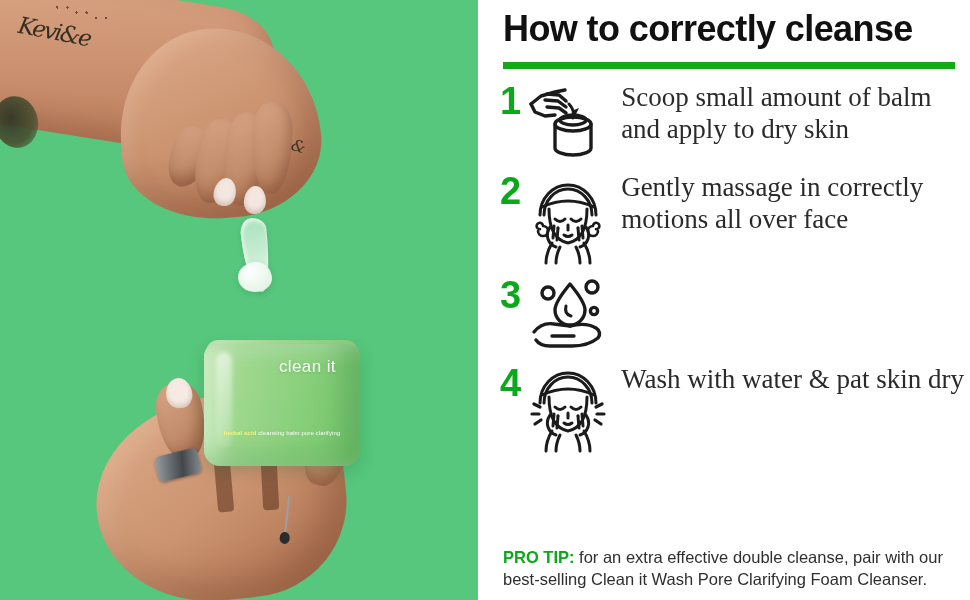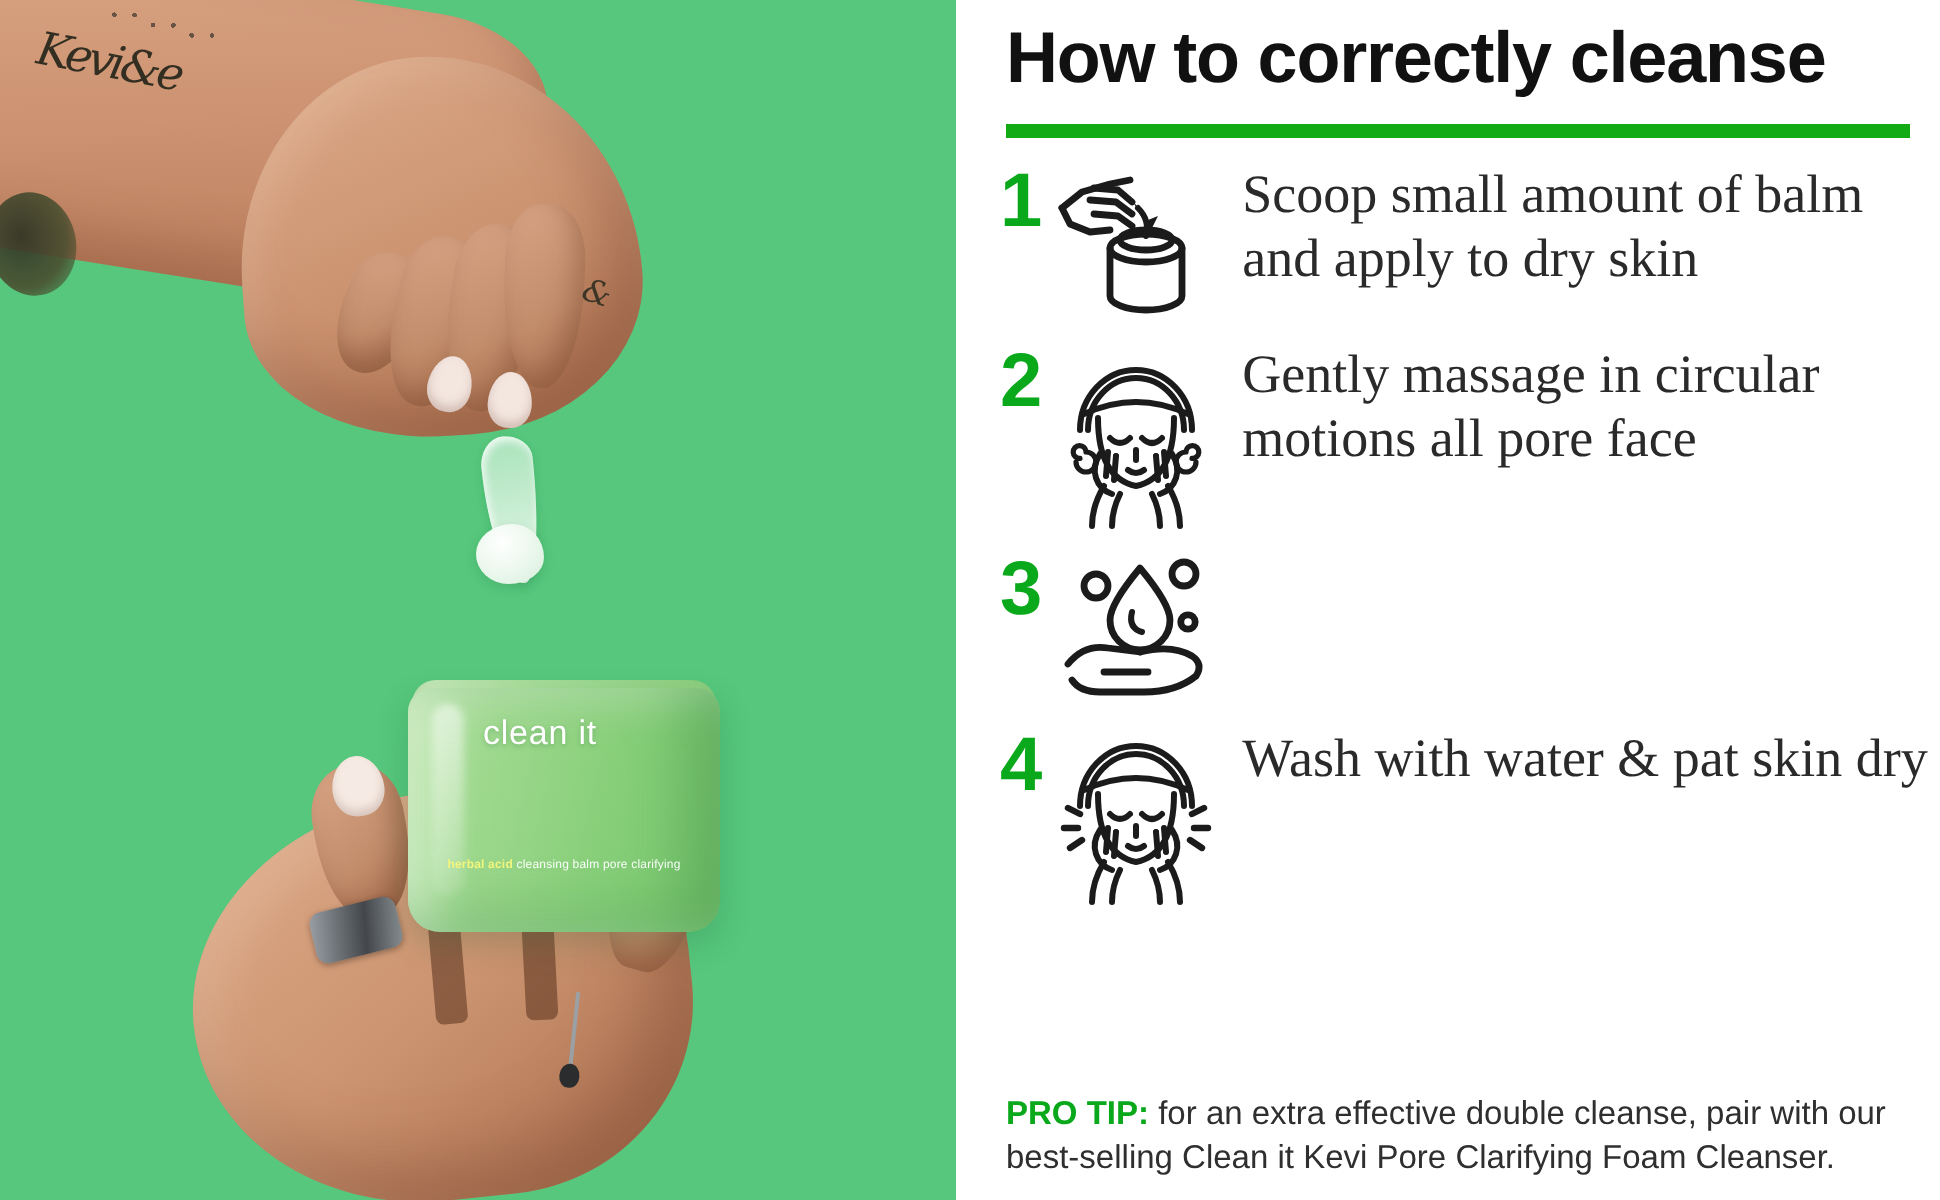--- a/index.html
+++ b/index.html
@@ -180,21 +180,21 @@
     height: 96px;
     border-radius: 8px;
     background: linear-gradient(180deg, rgba(255,255,255,.55), rgba(255,255,255,.12));
     filter: blur(2px);
   }
   .jar-text {
     position: absolute;
     left: 204px;
     top: 358px;
     width: 132px;
-    text-align: center;
+    text-align: right;
     color: #ffffff;
     line-height: 1;
     text-shadow: 0 1px 2px rgba(60,130,70,.35);
   }
   .jar-line1 {
     font-family: "Liberation Sans", sans-serif;
     font-size: 17px;
     letter-spacing: .4px;
     display: block;
   }
@@ -479,21 +479,21 @@
 
             <path d="M28 72 q-6 10 -6 20"></path>
             <path d="M36 76 q-4 8 -4 16"></path>
             <path d="M60 72 q6 10 6 20"></path>
             <path d="M52 76 q4 8 4 16"></path>
 
             <path d="M14 60 a5 5 0 1 0 5 -5 a3.2 3.2 0 1 0 -3 3.2" stroke-width="2.6"></path>
             <path d="M74 60 a5 5 0 1 1 -5 -5 a3.2 3.2 0 1 1 3 3.2" stroke-width="2.6"></path>
           </svg>
         </div>
-        <div class="step-text">Gently massage in circular motions all pore face</div>
+        <div class="step-text">Gently massage in correctly motions all over face</div>
       </div>
 
       <div class="step step-3">
         <div class="step-num">3</div>
         <div class="step-icon">
           <svg width="84" height="76" viewBox="0 0 84 76" fill="none" stroke="#1b1b1b" stroke-width="3.4" stroke-linecap="round" stroke-linejoin="round">
 
             <path d="M44 8 q15 18 15 26 a15 15 0 0 1 -30 0 q0 -8 15 -26 Z"></path>
             <path d="M40 30 q-2 8 5 10" stroke-width="3"></path>
 
@@ -540,17 +540,17 @@
             <path d="M73 53 l7 0" stroke-width="3.2"></path>
             <path d="M71 59 l6 4" stroke-width="3.2"></path>
           </svg>
         </div>
         <div class="step-text">Wash with water &amp; pat skin dry</div>
       </div>
 
     </div>
 
     <div class="protip">
-      <span class="label">PRO TIP:</span><span> for an extra effective double cleanse, pair with our best-selling Clean it Kevi Pore Clarifying Foam Cleanser.</span>
+      <span class="label">PRO TIP:</span><span> for an extra effective double cleanse, pair with our best-selling Clean it Wash Pore Clarifying Foam Cleanser.</span>
     </div>
 
   </div>
 </div>
 
 </body></html>

